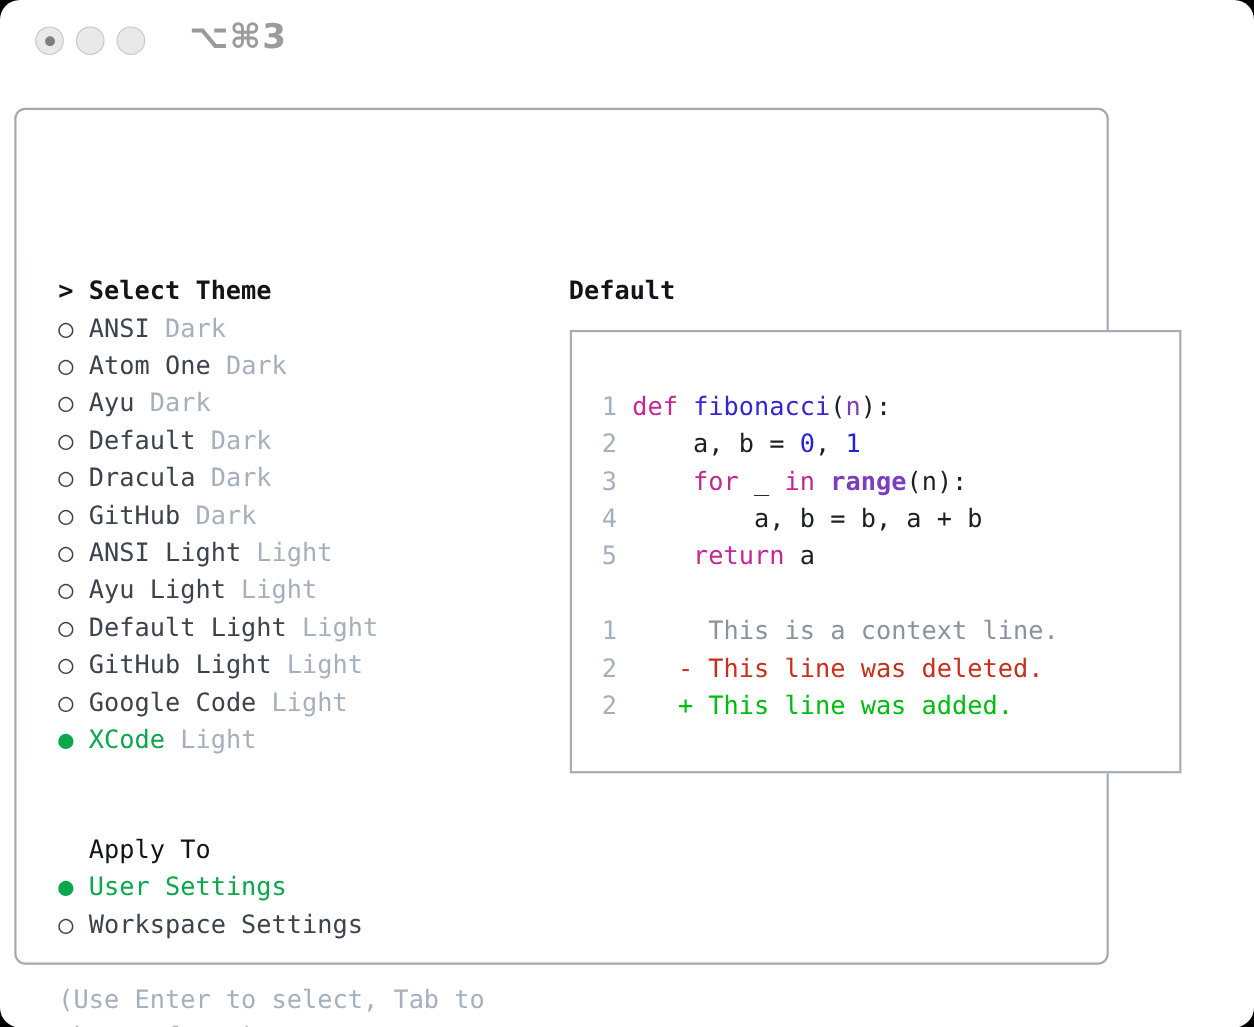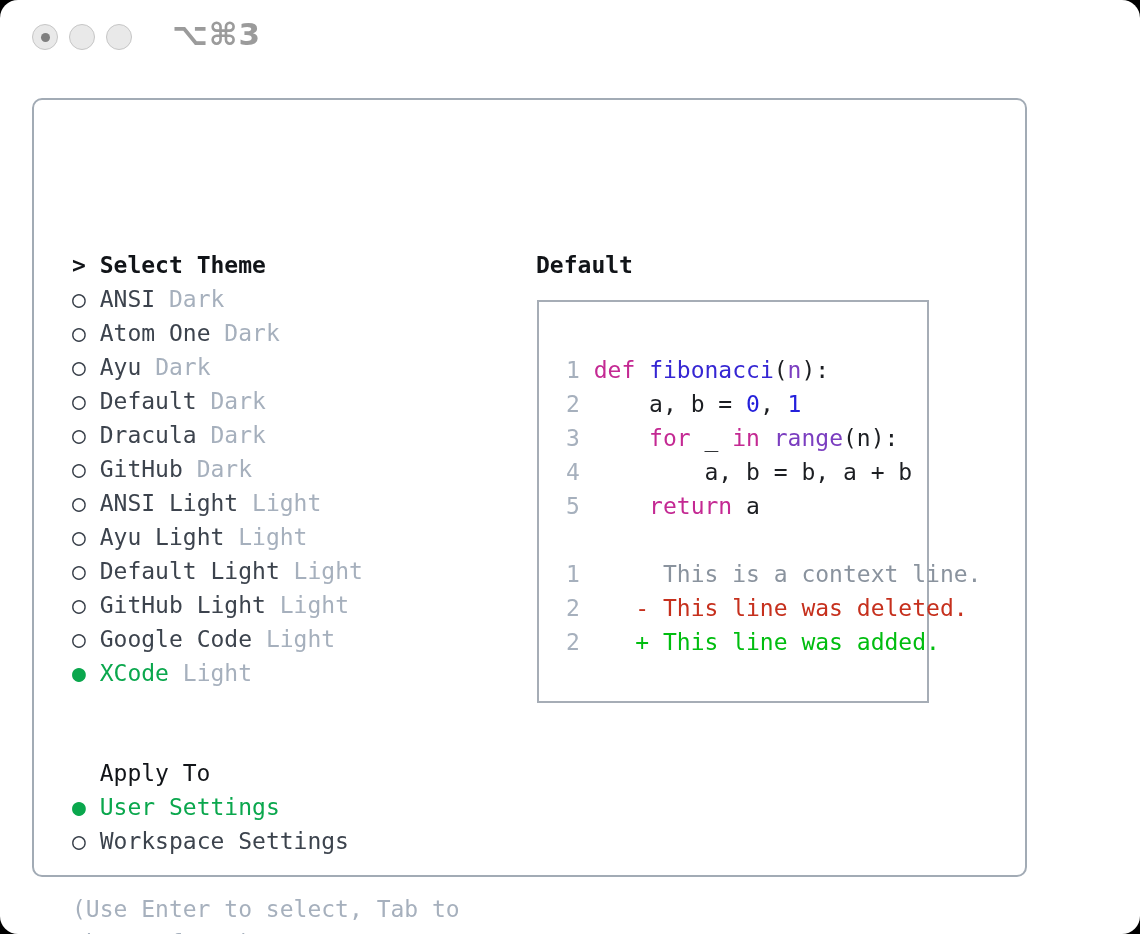--- a/index.html
+++ b/index.html
@@ -16,21 +16,21 @@
     box-sizing:border-box; display:flex; align-items:center; justify-content:center;
   }
   .tl-dot { width:9px; height:9px; border-radius:50%; background:#7F7F7F; }
   .win-title {
     position:absolute; left:172px; top:16px;
     font-family:"DejaVu Sans", sans-serif;
     font-size:31px; font-weight:bold; color:var(--muted-chrome); letter-spacing:1px;
   }
   
   .panel {
-    position:absolute; left:32px; top:98px; width:995px; height:779px;
+    position:absolute; left:13px; top:98px; width:995px; height:779px;
     border:2px solid var(--panel-border); border-radius:10px; box-sizing:border-box;
     background:#fff;
   }
   
   .left-col {
     position:absolute; left:38px; top:148px;
     font-size:23px; line-height:34px; color:var(--item-text); white-space:pre;
   }
   .row { height:34px; }
   .hdr { font-weight:bold; color:var(--heading-text); }
@@ -38,31 +38,31 @@
   .marker { color:var(--item-text); }
   .sel .marker, .sel .name { color:var(--accent-green); }
   .variant { color:var(--muted-text);margin-top:48px; }
   .hint { color:var(--muted-text); }
   
   .preview-title {
     position:absolute; left:502px; top:148px; height:34px; line-height:34px;
     font-size:23px; font-weight:bold; color:var(--heading-text);
   }
   .preview-box {
-    position:absolute; left:503px; top:200px; width:392px; height:403px;
+    position:absolute; left:503px; top:200px; width:556px; height:403px;
     border:2px solid var(--box-border); box-sizing:border-box; background:#fff;
   }
   .code {
     position:absolute; left:27px; top:51px;
     font-size:23px; line-height:34px; white-space:pre; color:var(--code-plain);
   }
   .ln  { color:var(--muted-text); }
   .kw  { color:var(--syn-keyword); }
   .fn  { color:var(--syn-function); }
-  .ca  { color:var(--syn-call); }
+  .ca  { color:var(--syn-call);font-weight:bold; }
   .pm  { color:var(--syn-param); }
   .nu  { color:var(--syn-number); }
   .pl  { color:var(--code-plain); }
   .ctx { color:var(--diff-context); }
   .del { color:var(--diff-removed); }
   .add { color:var(--diff-added); }
 </style>
 </head>
 <body>
 

